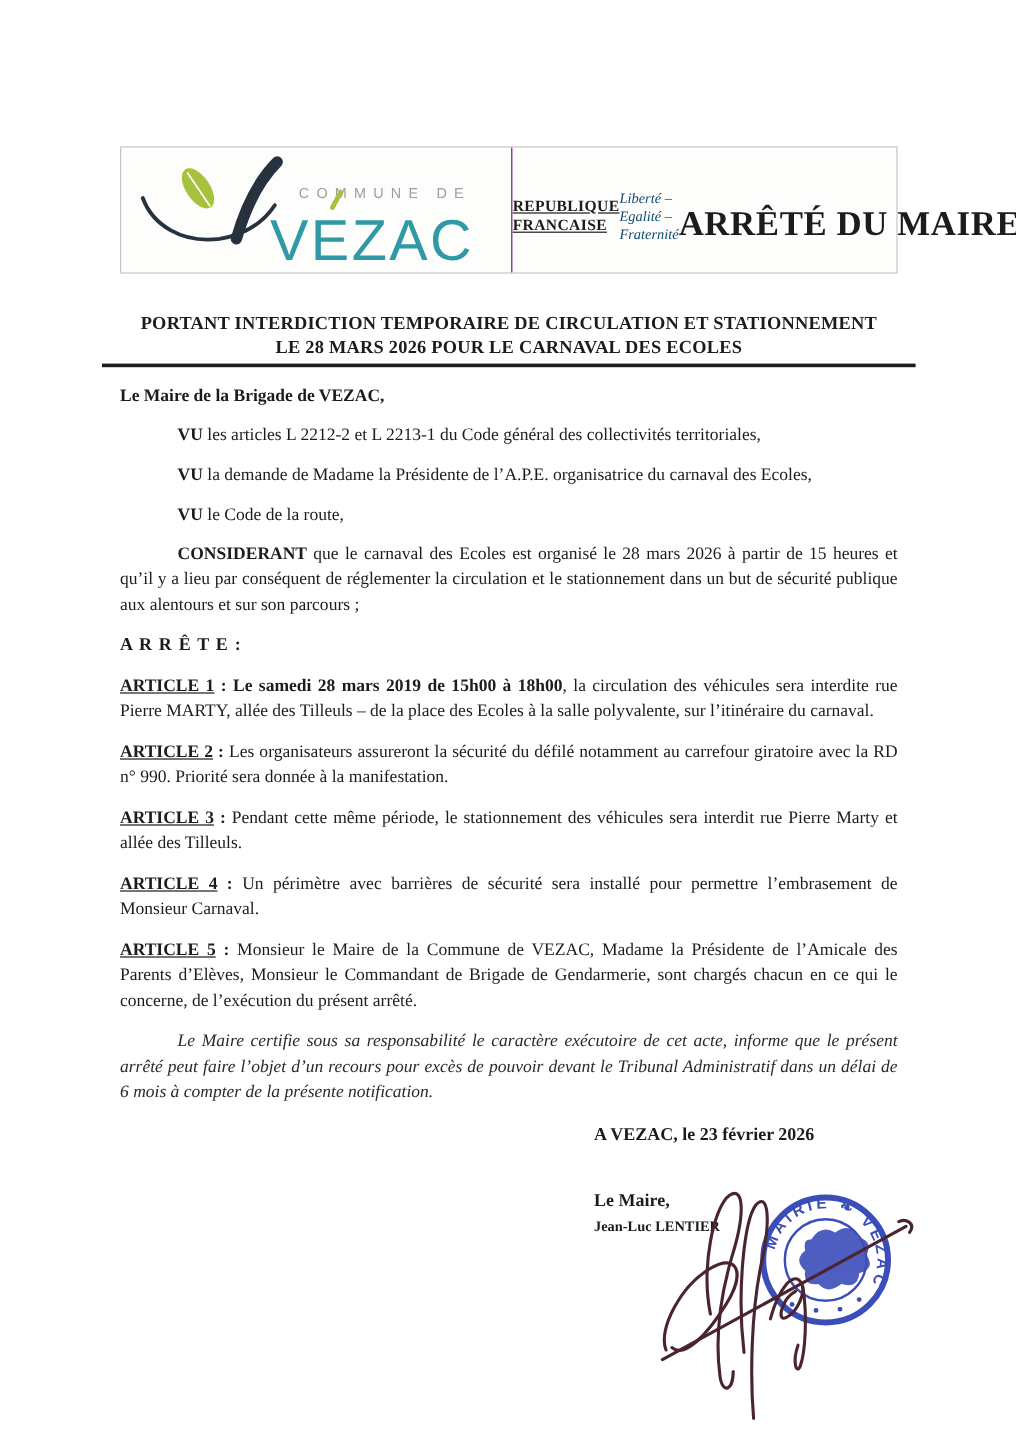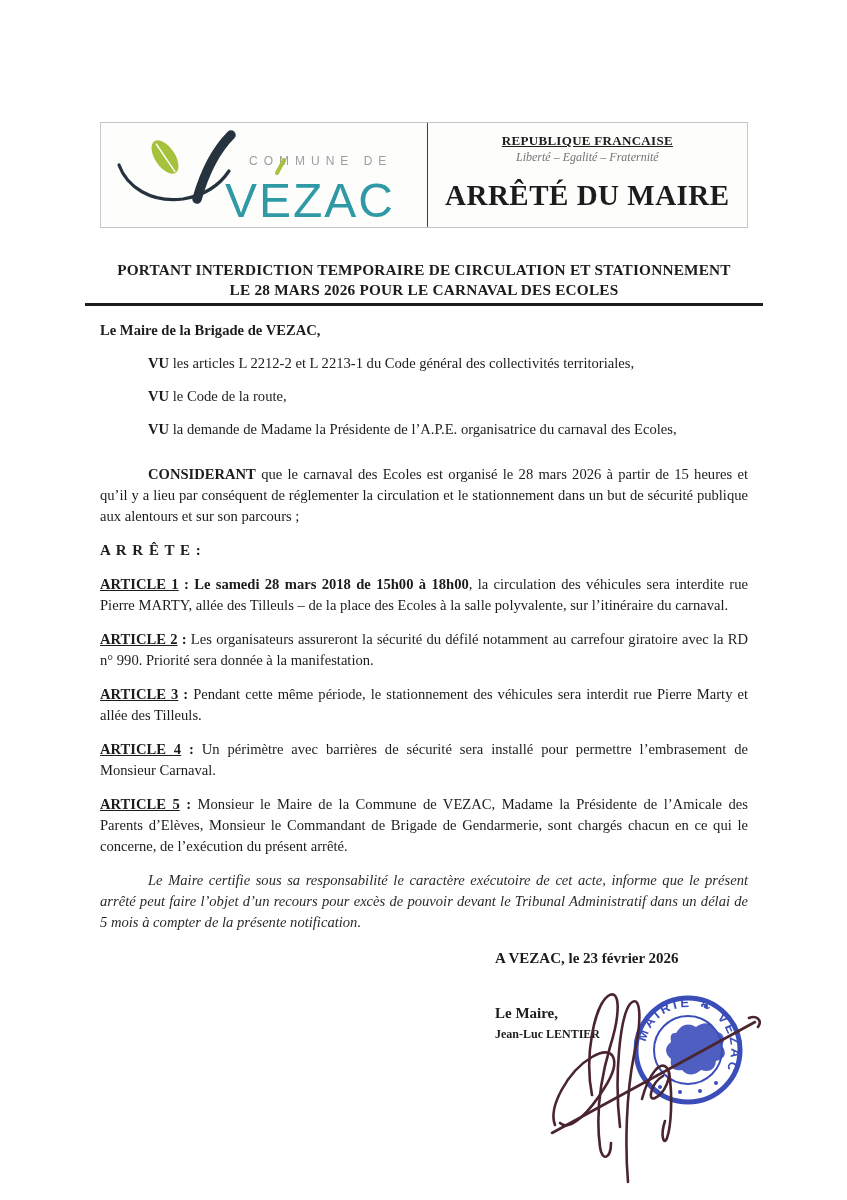--- a/index.html
+++ b/index.html
@@ -22,30 +22,30 @@
     background: #fdfdfc;
   }
   .logo-cell {
     width: 50.5%; height: 100%;
     position: relative;
     border-right: 1px solid #701a75;
   }
   .logo-svg { position: absolute; left: 8px; top: 2px; }
   .republic-cell {
     width: 49.5%; height: 100%;
-    display: flex; flex-direction: column;
+    display: flex; flex-direction: row;
     align-items: center; justify-content: flex-start;
     padding-top: 10px; box-sizing: border-box;
   }
   .rep-line1 {
     font-weight: bold; font-size: 13px;
     text-decoration: underline;
     letter-spacing: .3px;
   }
-  .rep-line2 { font-style: italic; font-size: 12px; margin-top: 1px; color: #737373; }
+  .rep-line2 { font-style: italic; font-size: 12px; margin-top: 1px; color: #0c4a6e; }
   .doc-type {
     font-weight: bold; font-size: 29px;
     letter-spacing: .5px; margin-top: 14px;
     white-space: nowrap;
   }
 
   
   .content {
     position: absolute; left: 100px; top: 260px; width: 648px;
     font-size: 14.6px; line-height: 21px;
@@ -55,21 +55,21 @@
     line-height: 20px; letter-spacing: .2px;
   }
   .title-rule {
     height: 2.6px; background: #1d1d1d;
     margin: 3px -15px 0 -15px;
   }
   p { margin: 0; }
   .intro { margin-top: 14px; font-weight: bold; }
   .vu { margin-top: 12px; padding-left: 48px; }
   .vu .label { font-weight: bold; }
-  .considerant { margin-top: 24px; text-align: justify; text-indent: 48px; }
+  .considerant { margin-top: 12px; text-align: justify; text-indent: 48px; }
   .considerant .label { font-weight: bold; }
   .arrete-heading { margin-top: 13px; font-weight: bold; letter-spacing: 1px; font-size: 15px; }
   .article { margin-top: 13px; text-align: justify; }
   .art-label { font-weight: bold; text-decoration: underline; }
   .art-sep, .art-bold { font-weight: bold; }
   .certification { margin-top: 13px; text-align: justify; font-style: italic; text-indent: 48px; color: #2a2a2a; }
 
   .sig-block { margin-top: 15px; margin-left: 395px; font-family: Liberation Serif, serif; }
   .place-date { font-weight: bold; font-size: 15px; }
   .signer-title { font-weight: bold; margin-top: 34px; font-size: 15px; }
@@ -119,39 +119,39 @@
     <div class="title-block">
       <div>PORTANT INTERDICTION TEMPORAIRE DE CIRCULATION  ET STATIONNEMENT</div>
       <div>LE 28 MARS 2026 POUR LE CARNAVAL DES ECOLES</div>
     </div>
     <div class="title-rule"></div>
 
     <p class="intro">Le Maire de la Brigade de VEZAC,</p>
 
     <p class="vu"><span class="label">VU</span><span> les articles L 2212-2 et L 2213-1 du Code général des collectivités territoriales,</span></p>
 
+    <p class="vu"><span class="label">VU</span><span> la demande de Madame la Présidente de l’A.P.E. organisatrice du carnaval des Ecoles,</span></p>
+
     <p class="vu"><span class="label">VU</span><span> le Code de la route,</span></p>
-
-    <p class="vu"><span class="label">VU</span><span> la demande de Madame la Présidente de l’A.P.E. organisatrice du carnaval des Ecoles,</span></p>
 
     <p class="considerant"><span class="label">CONSIDERANT</span><span> que le carnaval des Ecoles est organisé le 28 mars 2026 à partir de 15 heures et qu’il y a lieu par conséquent de réglementer la circulation et le stationnement dans un but de sécurité publique aux alentours et sur son parcours ;</span></p>
 
     <p class="arrete-heading">A R R Ê T E :</p>
 
-    <p class="article"><span class="art-label">ARTICLE 1</span><span class="art-sep"> : </span><span class="art-bold">Le samedi 28 mars 2018 de 15h00 à 18h00</span><span>, la circulation des véhicules sera interdite rue Pierre MARTY, allée des Tilleuls – de la place des Ecoles à la salle polyvalente, sur l’itinéraire du carnaval.</span></p>
+    <p class="article"><span class="art-label">ARTICLE 1</span><span class="art-sep"> : </span><span class="art-bold">Le samedi 28 mars 2019 de 15h00 à 18h00</span><span>, la circulation des véhicules sera interdite rue Pierre MARTY, allée des Tilleuls – de la place des Ecoles à la salle polyvalente, sur l’itinéraire du carnaval.</span></p>
 
     <p class="article"><span class="art-label">ARTICLE 2</span><span class="art-sep"> : </span><span>Les organisateurs assureront la sécurité du défilé notamment au carrefour giratoire avec la RD n° 990. Priorité sera donnée à la manifestation.</span></p>
 
     <p class="article"><span class="art-label">ARTICLE 3</span><span class="art-sep"> : </span><span>Pendant cette même période, le stationnement des véhicules sera interdit rue Pierre Marty et allée des Tilleuls.</span></p>
 
     <p class="article"><span class="art-label">ARTICLE 4</span><span class="art-sep"> : </span><span>Un périmètre avec barrières de sécurité sera installé pour permettre l’embrasement de Monsieur Carnaval.</span></p>
 
     <p class="article"><span class="art-label">ARTICLE 5</span><span class="art-sep"> : </span><span>Monsieur le Maire de la Commune de VEZAC, Madame la Présidente de l’Amicale des Parents d’Elèves, Monsieur le Commandant de Brigade de Gendarmerie, sont chargés chacun en ce qui le concerne, de l’exécution du présent arrêté.</span></p>
 
-    <p class="certification">Le Maire certifie sous sa responsabilité le caractère exécutoire de cet acte, informe que le présent arrêté peut faire l’objet d’un recours pour excès de pouvoir devant le Tribunal Administratif dans un délai de 5 mois à compter de la présente notification.</p>
+    <p class="certification">Le Maire certifie sous sa responsabilité le caractère exécutoire de cet acte, informe que le présent arrêté peut faire l’objet d’un recours pour excès de pouvoir devant le Tribunal Administratif dans un délai de 6 mois à compter de la présente notification.</p>
 
     <div class="sig-block">
       <p class="place-date">A VEZAC, le 23 février 2026</p>
       <p class="signer-title">Le Maire,</p>
       <p class="signer-name">Jean-Luc LENTIER</p>
     </div>
   </div>
 
   <svg class="stamp-sig" viewBox="0 0 280 222">
 

